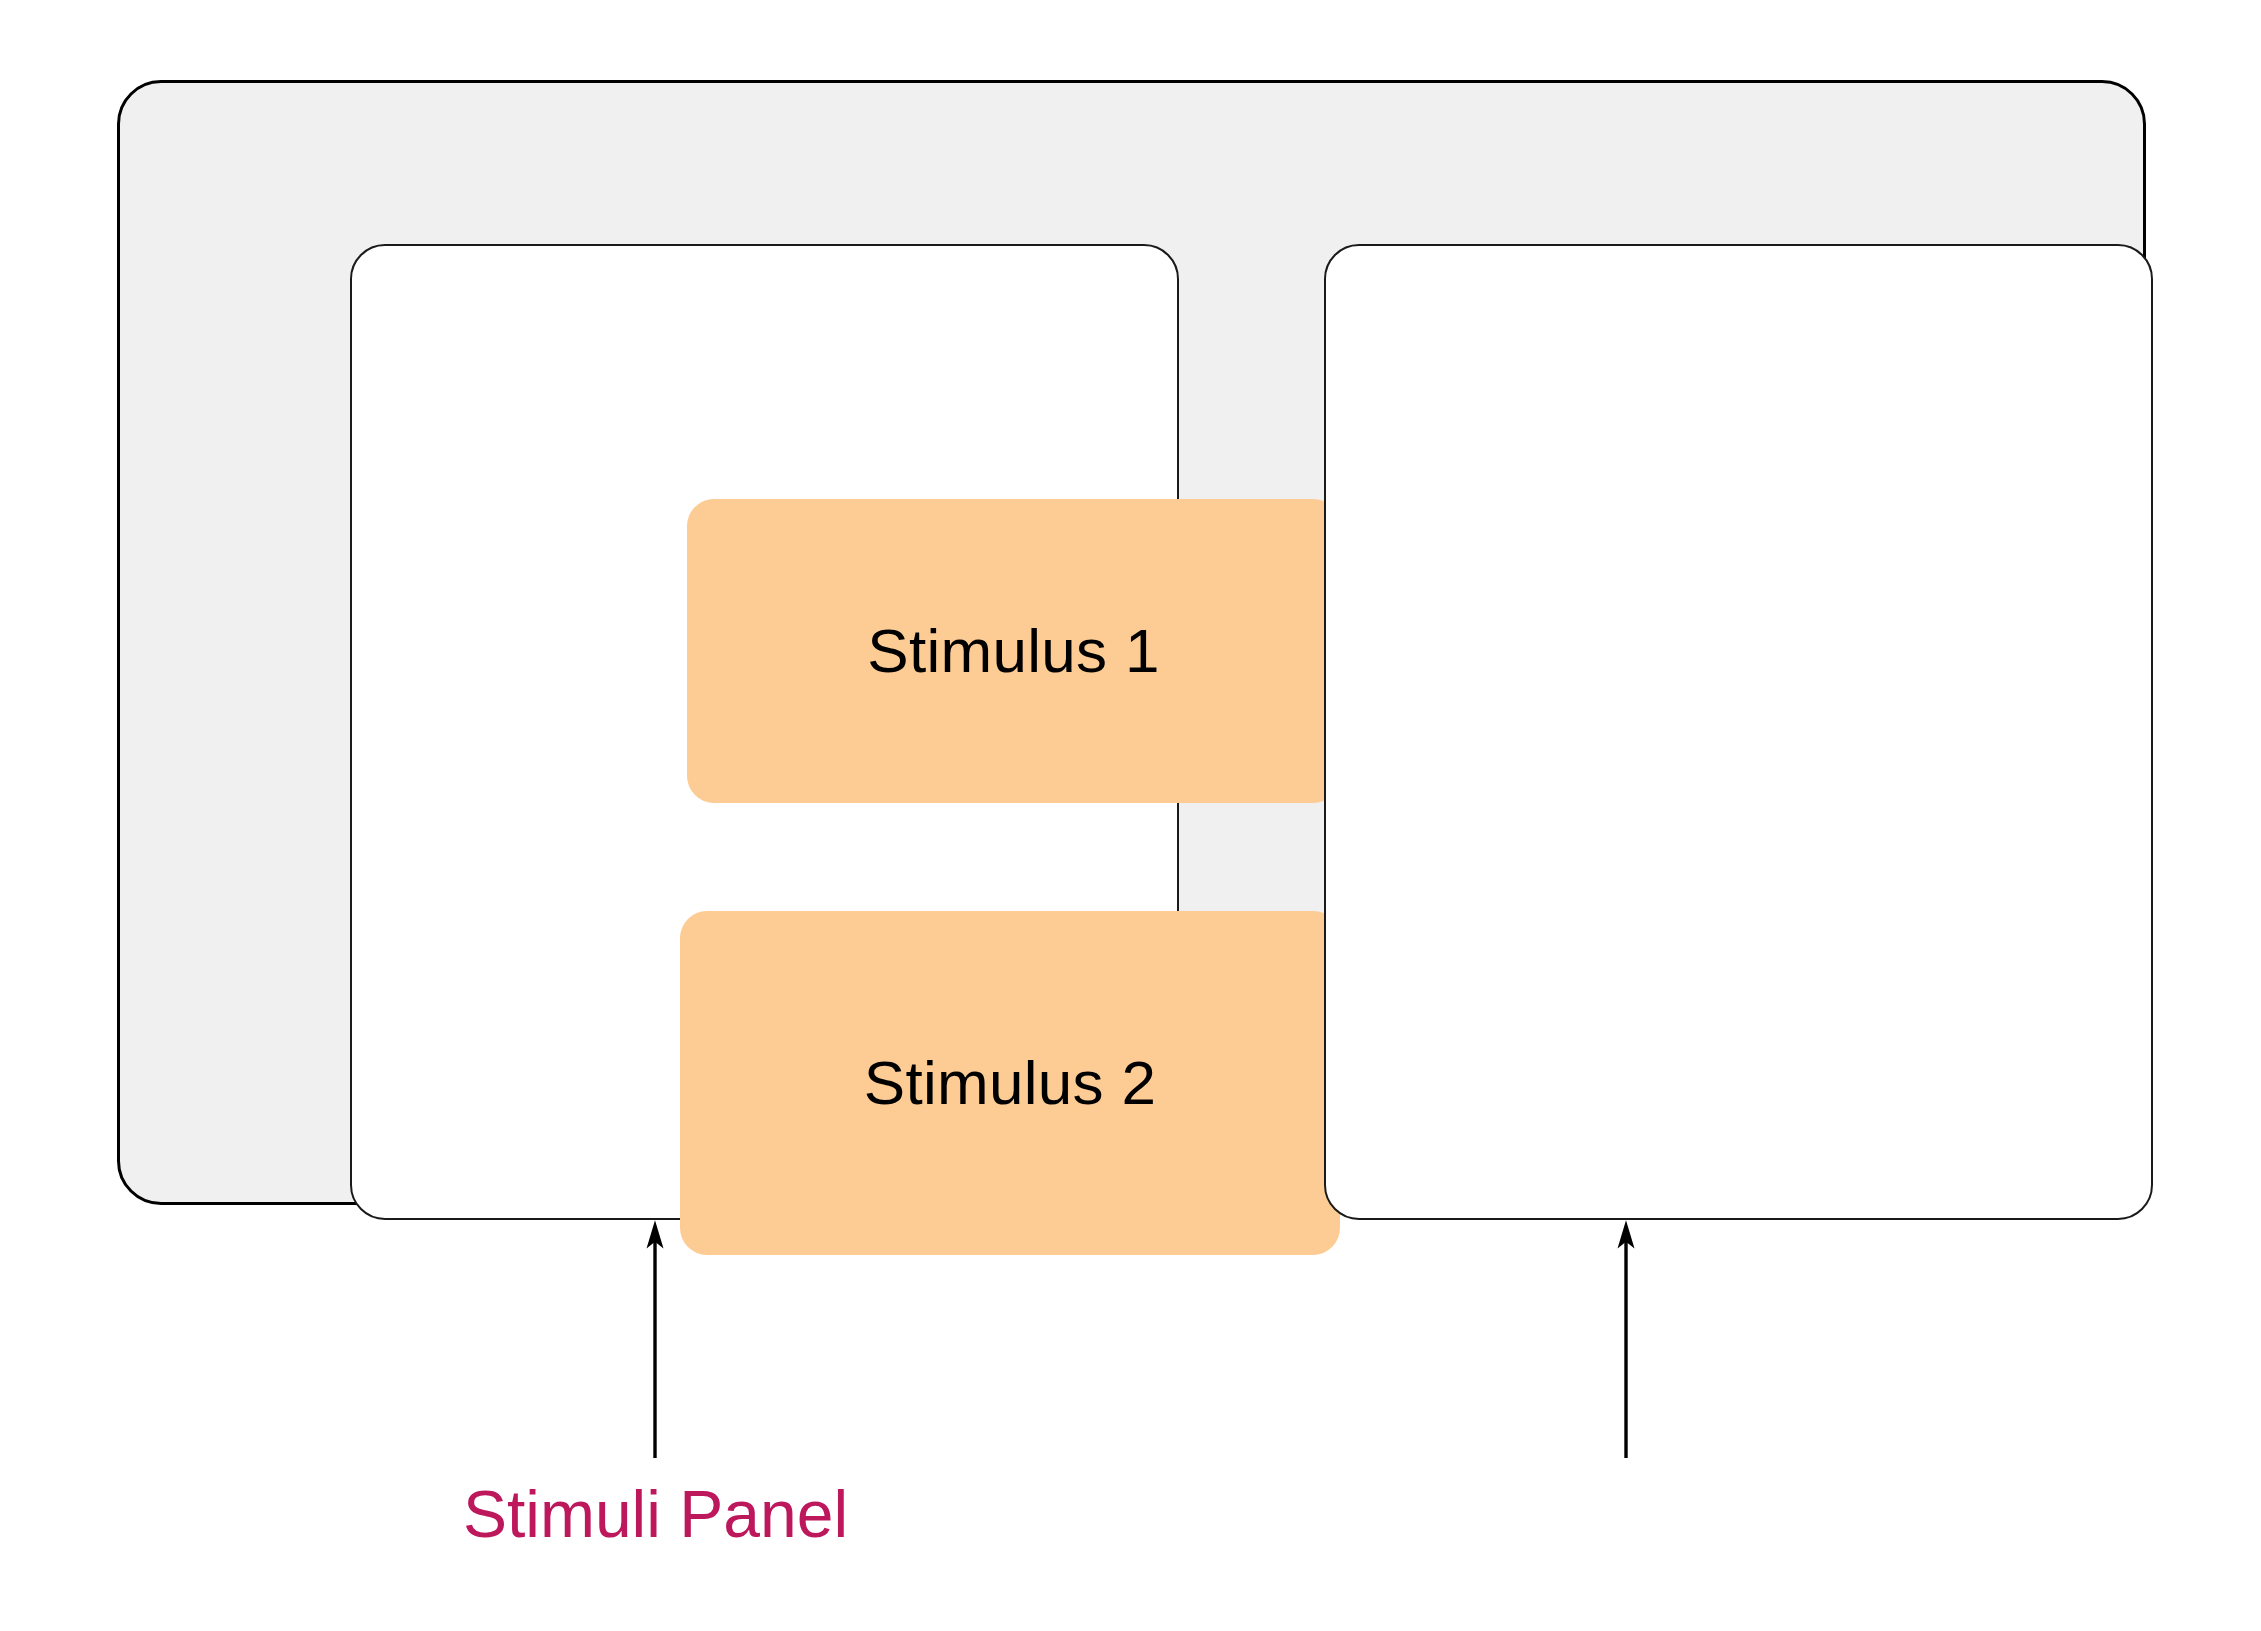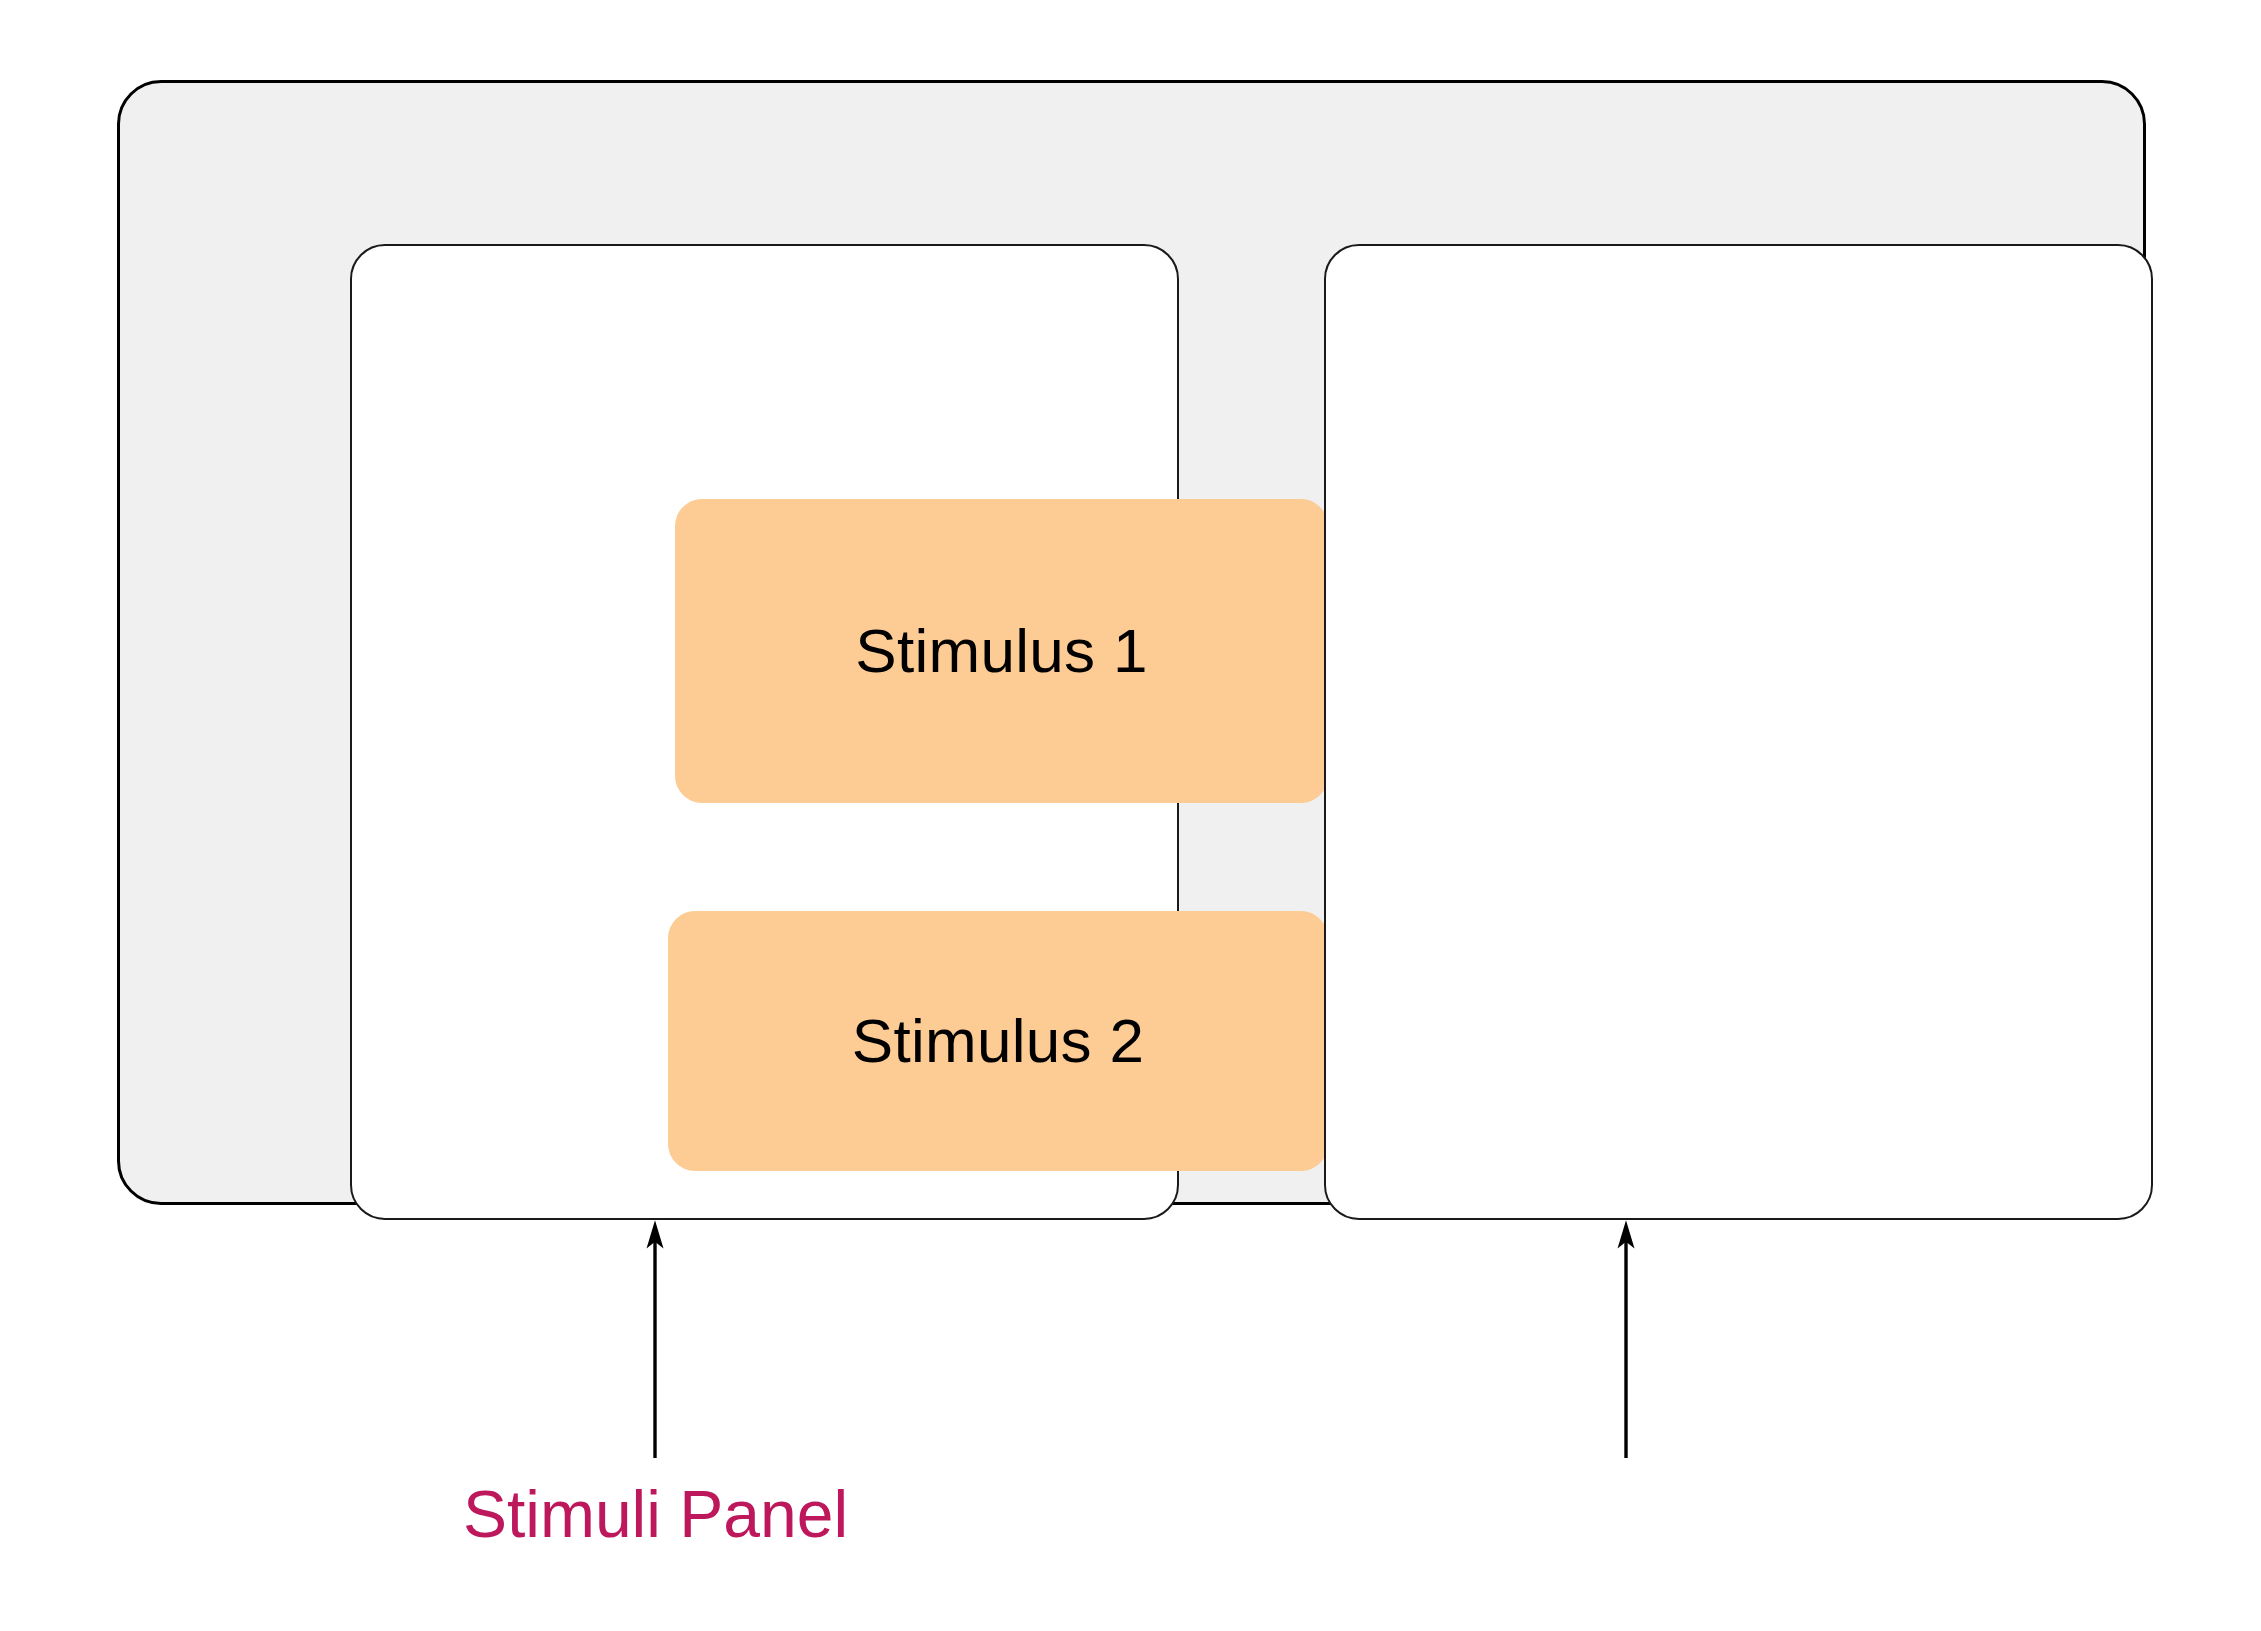--- a/index.html
+++ b/index.html
@@ -68,23 +68,23 @@
   .item-label {
     font-size: 62px;
     line-height: 1;
     color: #000000;
     letter-spacing: 0.3px;
     white-space: nowrap;
     font-weight: 400;
   }
 
   
-  .stimulus-box { background: #fdcb94; }
+  .stimulus-box { background: #fdcb94; margin-left: 12px; }
   .stimulus-1 { left: 323px;  top: 253px;  width: 653px; height: 304px; }
-  .stimulus-2 { left: 316px;  top: 665px; width: 660px; height: 260px; align-items: center; }
+  .stimulus-2 { left: 316px;  top: 665px; width: 660px; height: 344px; align-items: center; }
 
   
   .callout-arrow {
     position: absolute;
     width: 34px;
     height: 239px;
     pointer-events: none;
   }
   .callout-arrow svg { display: block; width: 100%; height: 100%; }
   .arrow-stimuli { left: 638px; top: 1219px; }

